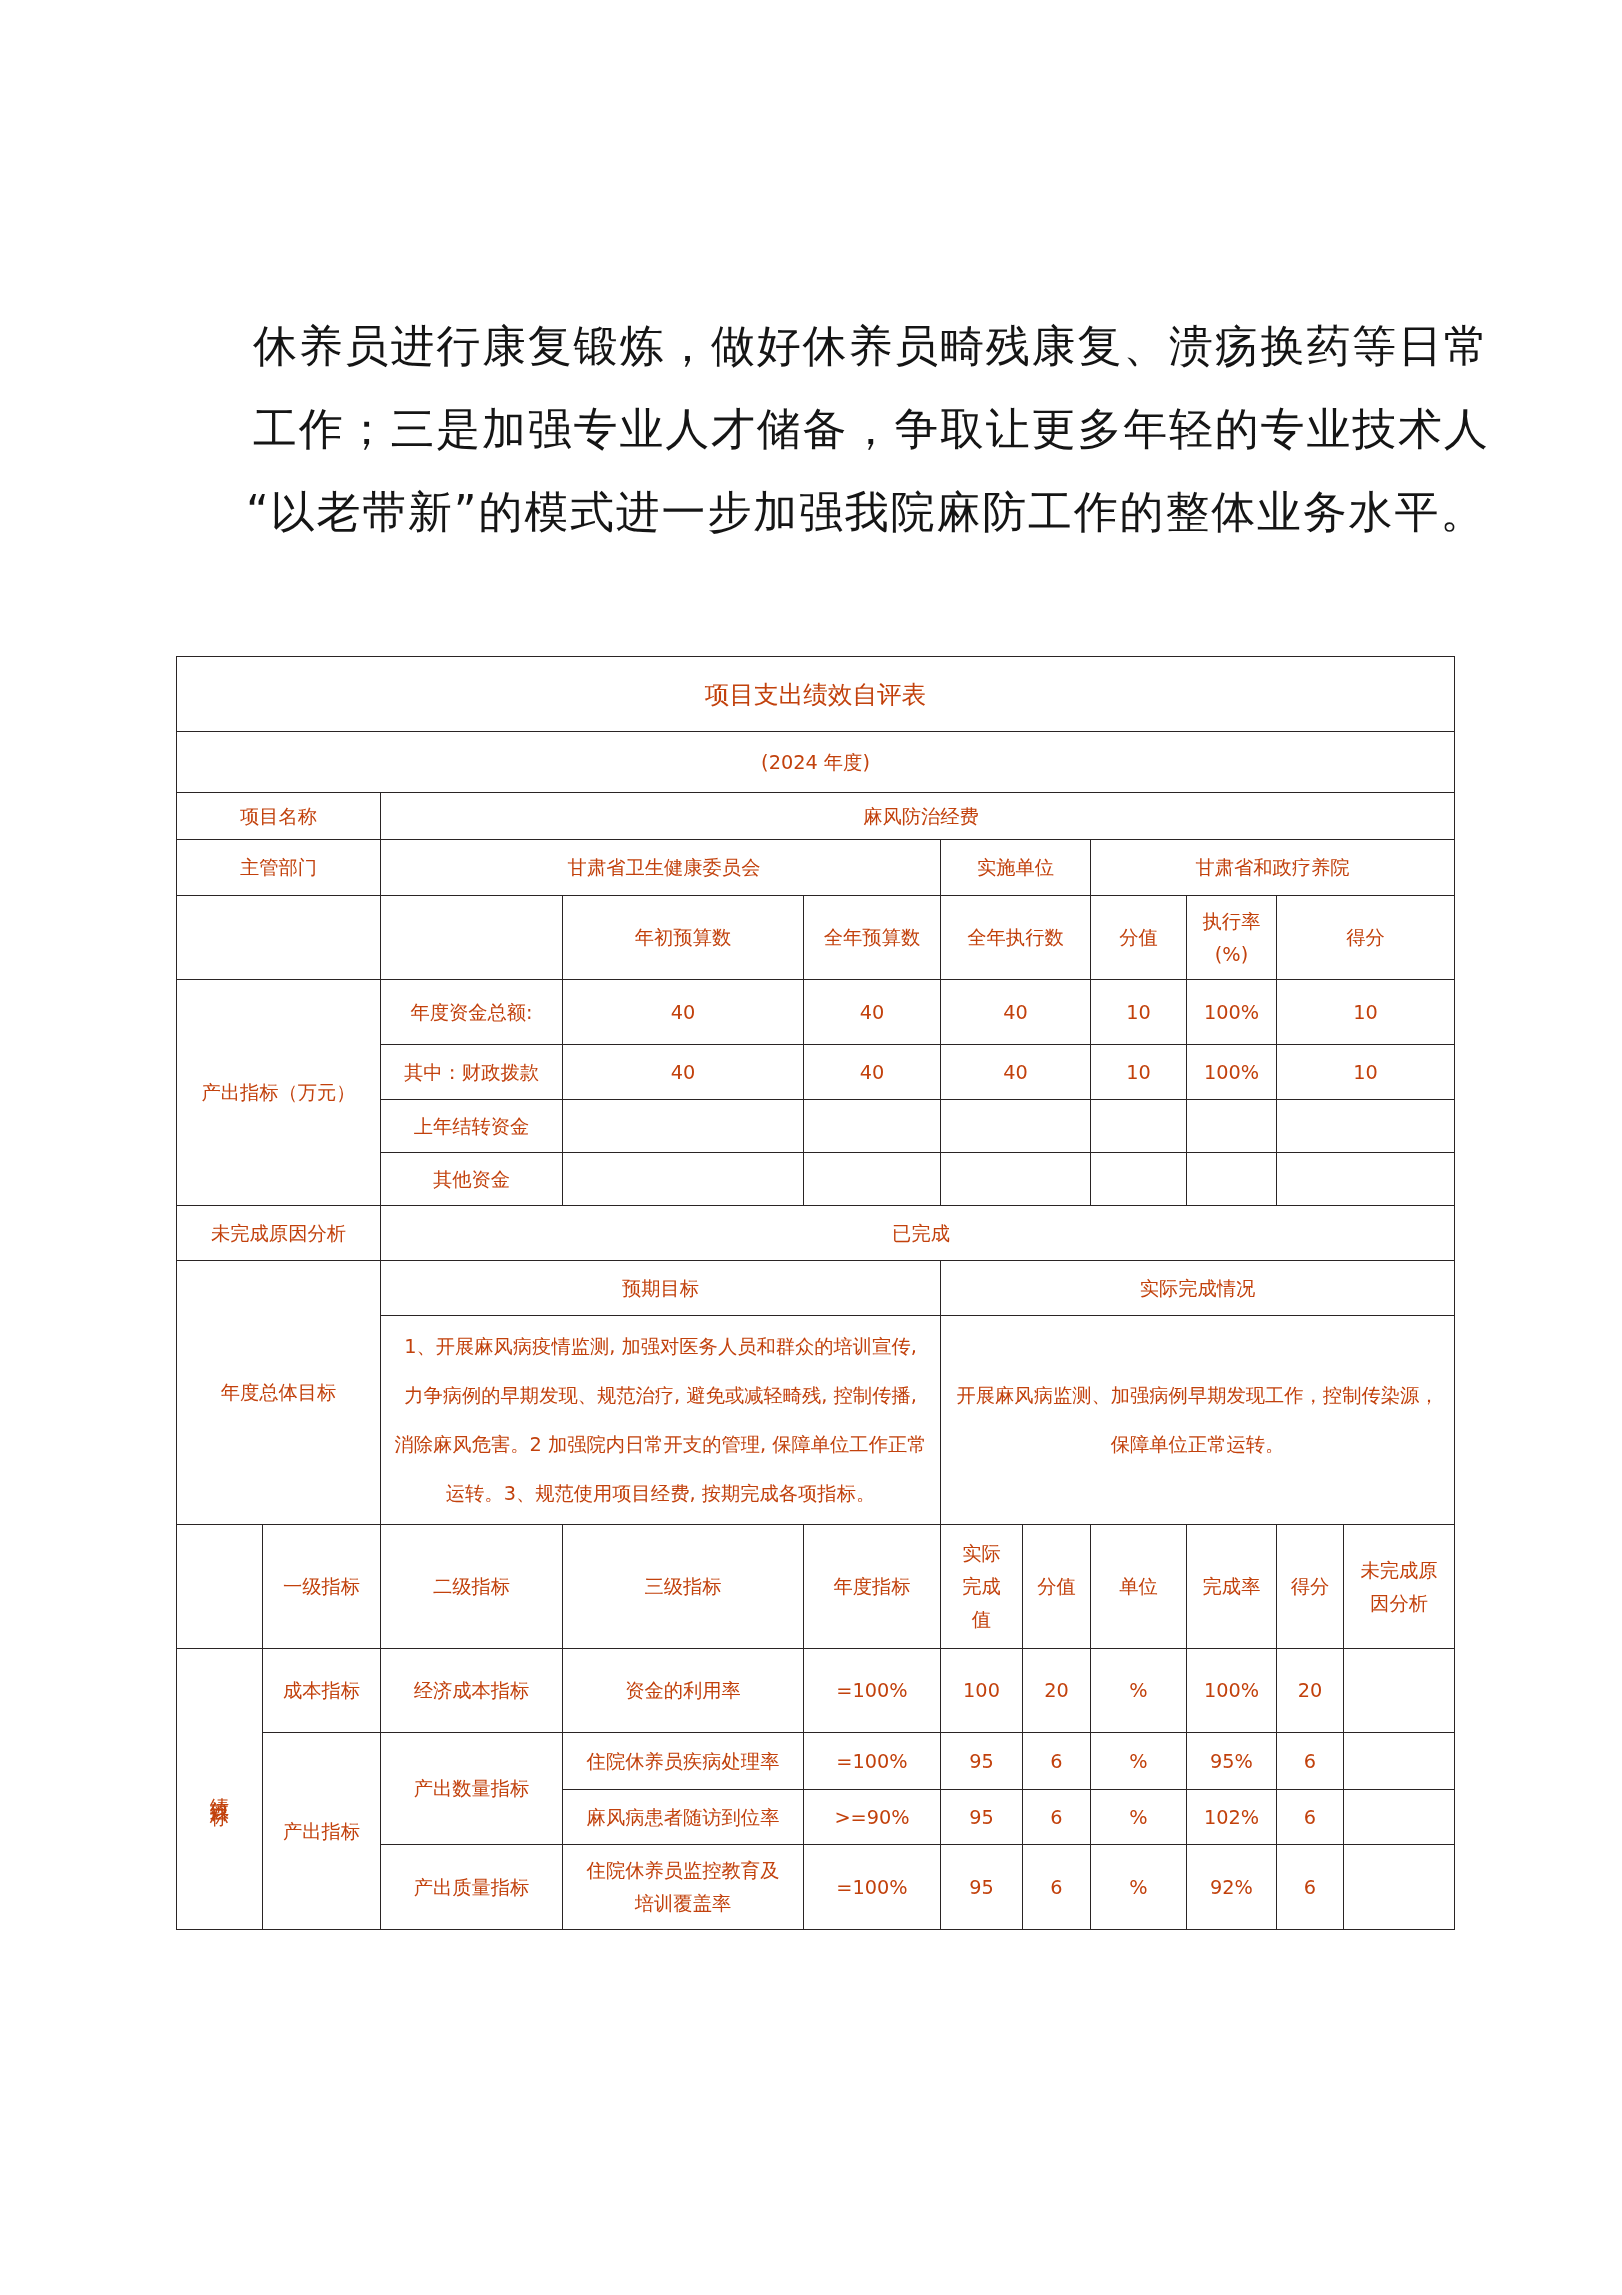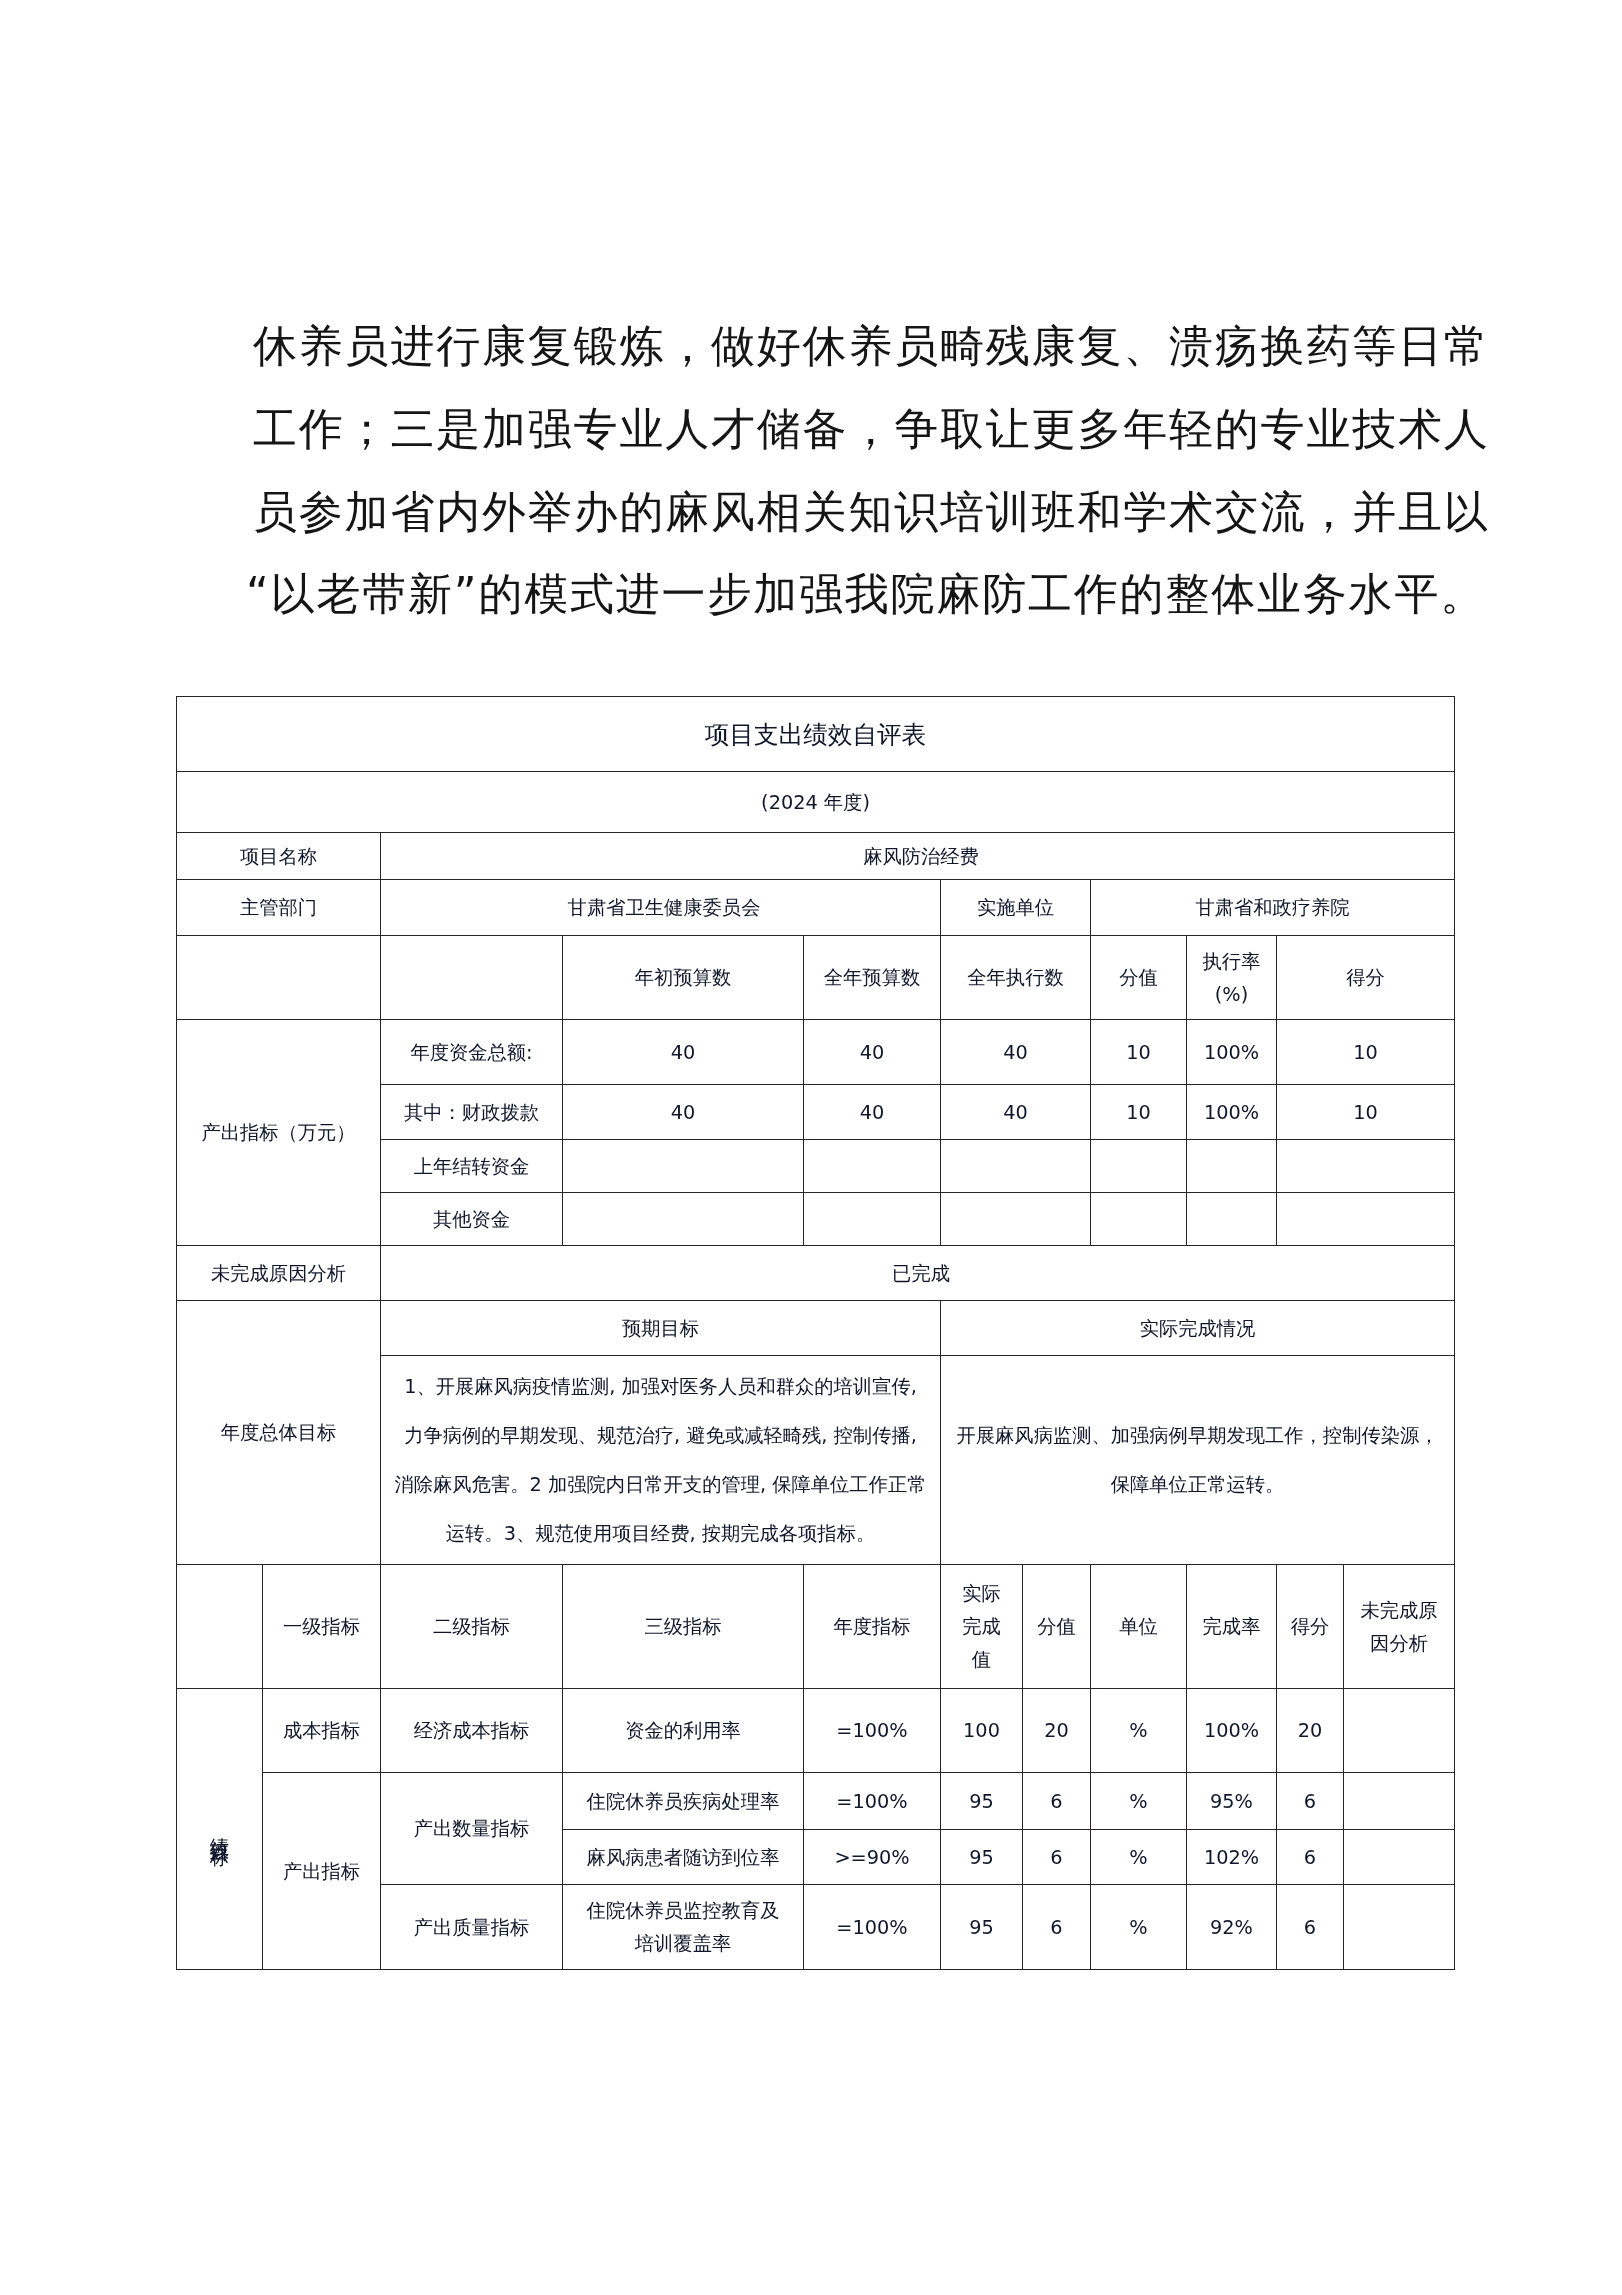--- a/index.html
+++ b/index.html
@@ -1,36 +1,35 @@
 <!DOCTYPE html>
 <html style="font-size:14px"><head>
 <meta charset="utf-8">
 <style>
   html, body { margin: 0; padding: 0; background: #ffffff; }
   body { width: 1622px; height: 2295px; position: relative; overflow: hidden;
          font-family: "DejaVu Sans", "Liberation Sans", sans-serif; color: #1a1a1a; }
   .para { position: absolute; left: 253px; width: 1176px; font-size: 44px; line-height: 74px;
           letter-spacing: 1.8px; color: #151515; }
   .para .ln { display: block; white-space: nowrap; }
-  table.perf { position: absolute; left: 176px; top: 696px; width: 1277px;
-               border-collapse: collapse; table-layout: fixed; font-size: 19.3px; color: #0f172a; }
+  table.perf { position: absolute; left: 176px; top: 656px; width: 1277px;
+               border-collapse: collapse; table-layout: fixed; font-size: 19.3px; color: #c2410c; }
   table.perf td { border: 1.8px solid #2a2424; text-align: center; vertical-align: middle;
                   padding: 0 5.3px; line-height: 33px; }
   table.perf td.left { text-align: center; padding-left: 12.3px; }
   .t-title { font-size: 24.6px; }
   .vert { writing-mode: vertical-rl; letter-spacing: 3.5px; margin: 0 auto; }
   .multiline { line-height: 49px !important; text-align: left; padding: 0 10.5px !important; margin-left: 27px; }
 </style>
 </head>
 <body>
 
 <div class="para" style="top:309px;">
   <span class="ln">休养员进行康复锻炼，做好休养员畸残康复、溃疡换药等日常</span>
   <span class="ln" style="margin-top:8.8px">工作；三是加强专业人才储备，争取让更多年轻的专业技术人</span>
-  <span class="ln" style="margin-top:8.8px">员参加省内外举办的麻风相关知识培训班和学术交流，并且以</span>
   <span class="ln" style="margin-top:8.8px; margin-left:-7px">“以老带新”的模式进一步加强我院麻防工作的整体业务水平。</span>
 </div>
 
 <table class="perf">
   <colgroup>
     <col style="width:86px">
       <col style="width:118px">
     <col style="width:182px">
       <col style="width:241px">
     <col style="width:137px">

